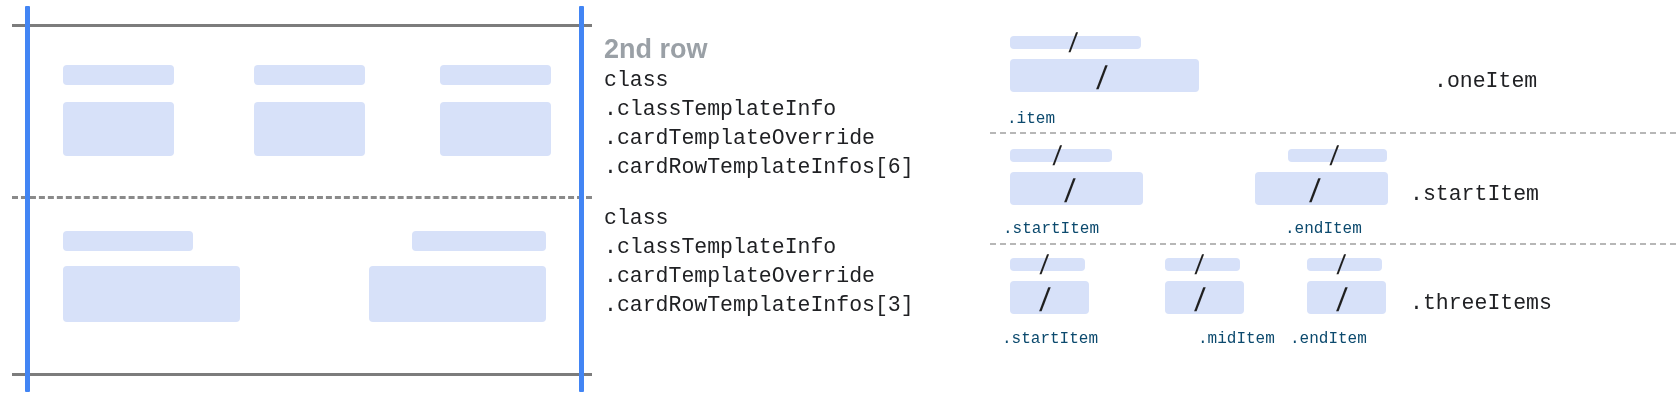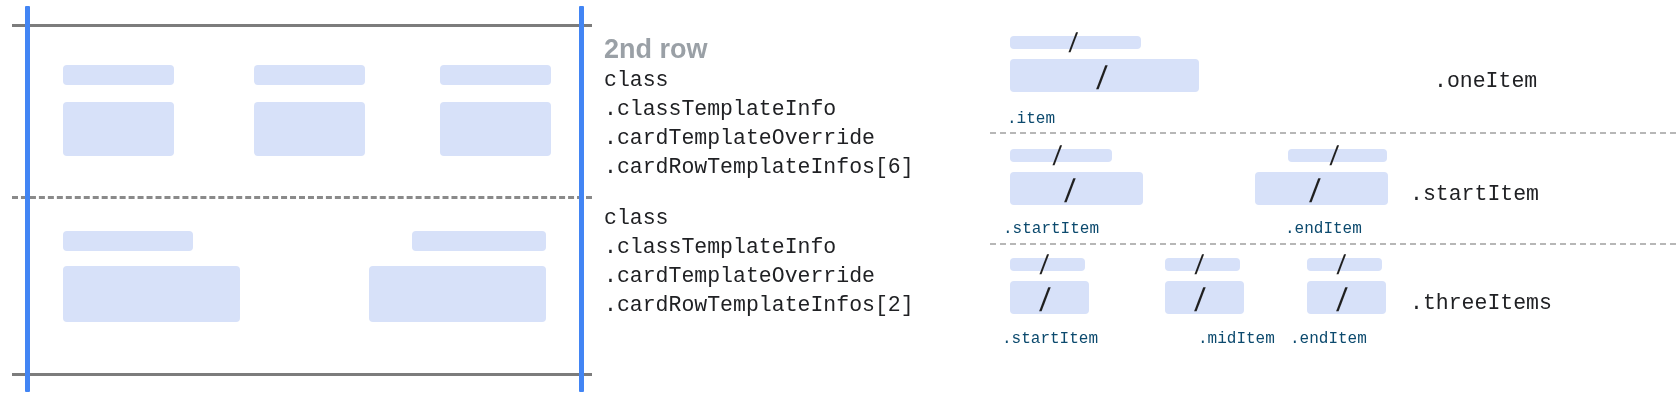--- a/index.html
+++ b/index.html
@@ -134,21 +134,21 @@
     <div class="annot-code">class</div>
     <div class="annot-code">.classTemplateInfo</div>
     <div class="annot-code">.cardTemplateOverride</div>
     <div class="annot-code">.cardRowTemplateInfos[6]</div>
   </div>
 
   <div class="annot-block" style="top:204px;">
     <div class="annot-code">class</div>
     <div class="annot-code">.classTemplateInfo</div>
     <div class="annot-code">.cardTemplateOverride</div>
-    <div class="annot-code">.cardRowTemplateInfos[2]</div>
+    <div class="annot-code">.cardRowTemplateInfos[3]</div>
   </div>
 
   <div id="item-templates">
 
     <div>
       <div class="bar" style="left:25px; top:36px; width:131px; height:13px;"></div>
       <span class="slash" style="left:84px; top:27px;">/</span>
 
       <div class="bar" style="left:25px; top:59px; width:189px; height:33px;"></div>
       <span class="slash" style="left:112px; top:59px; font-size:36px;">/</span>

